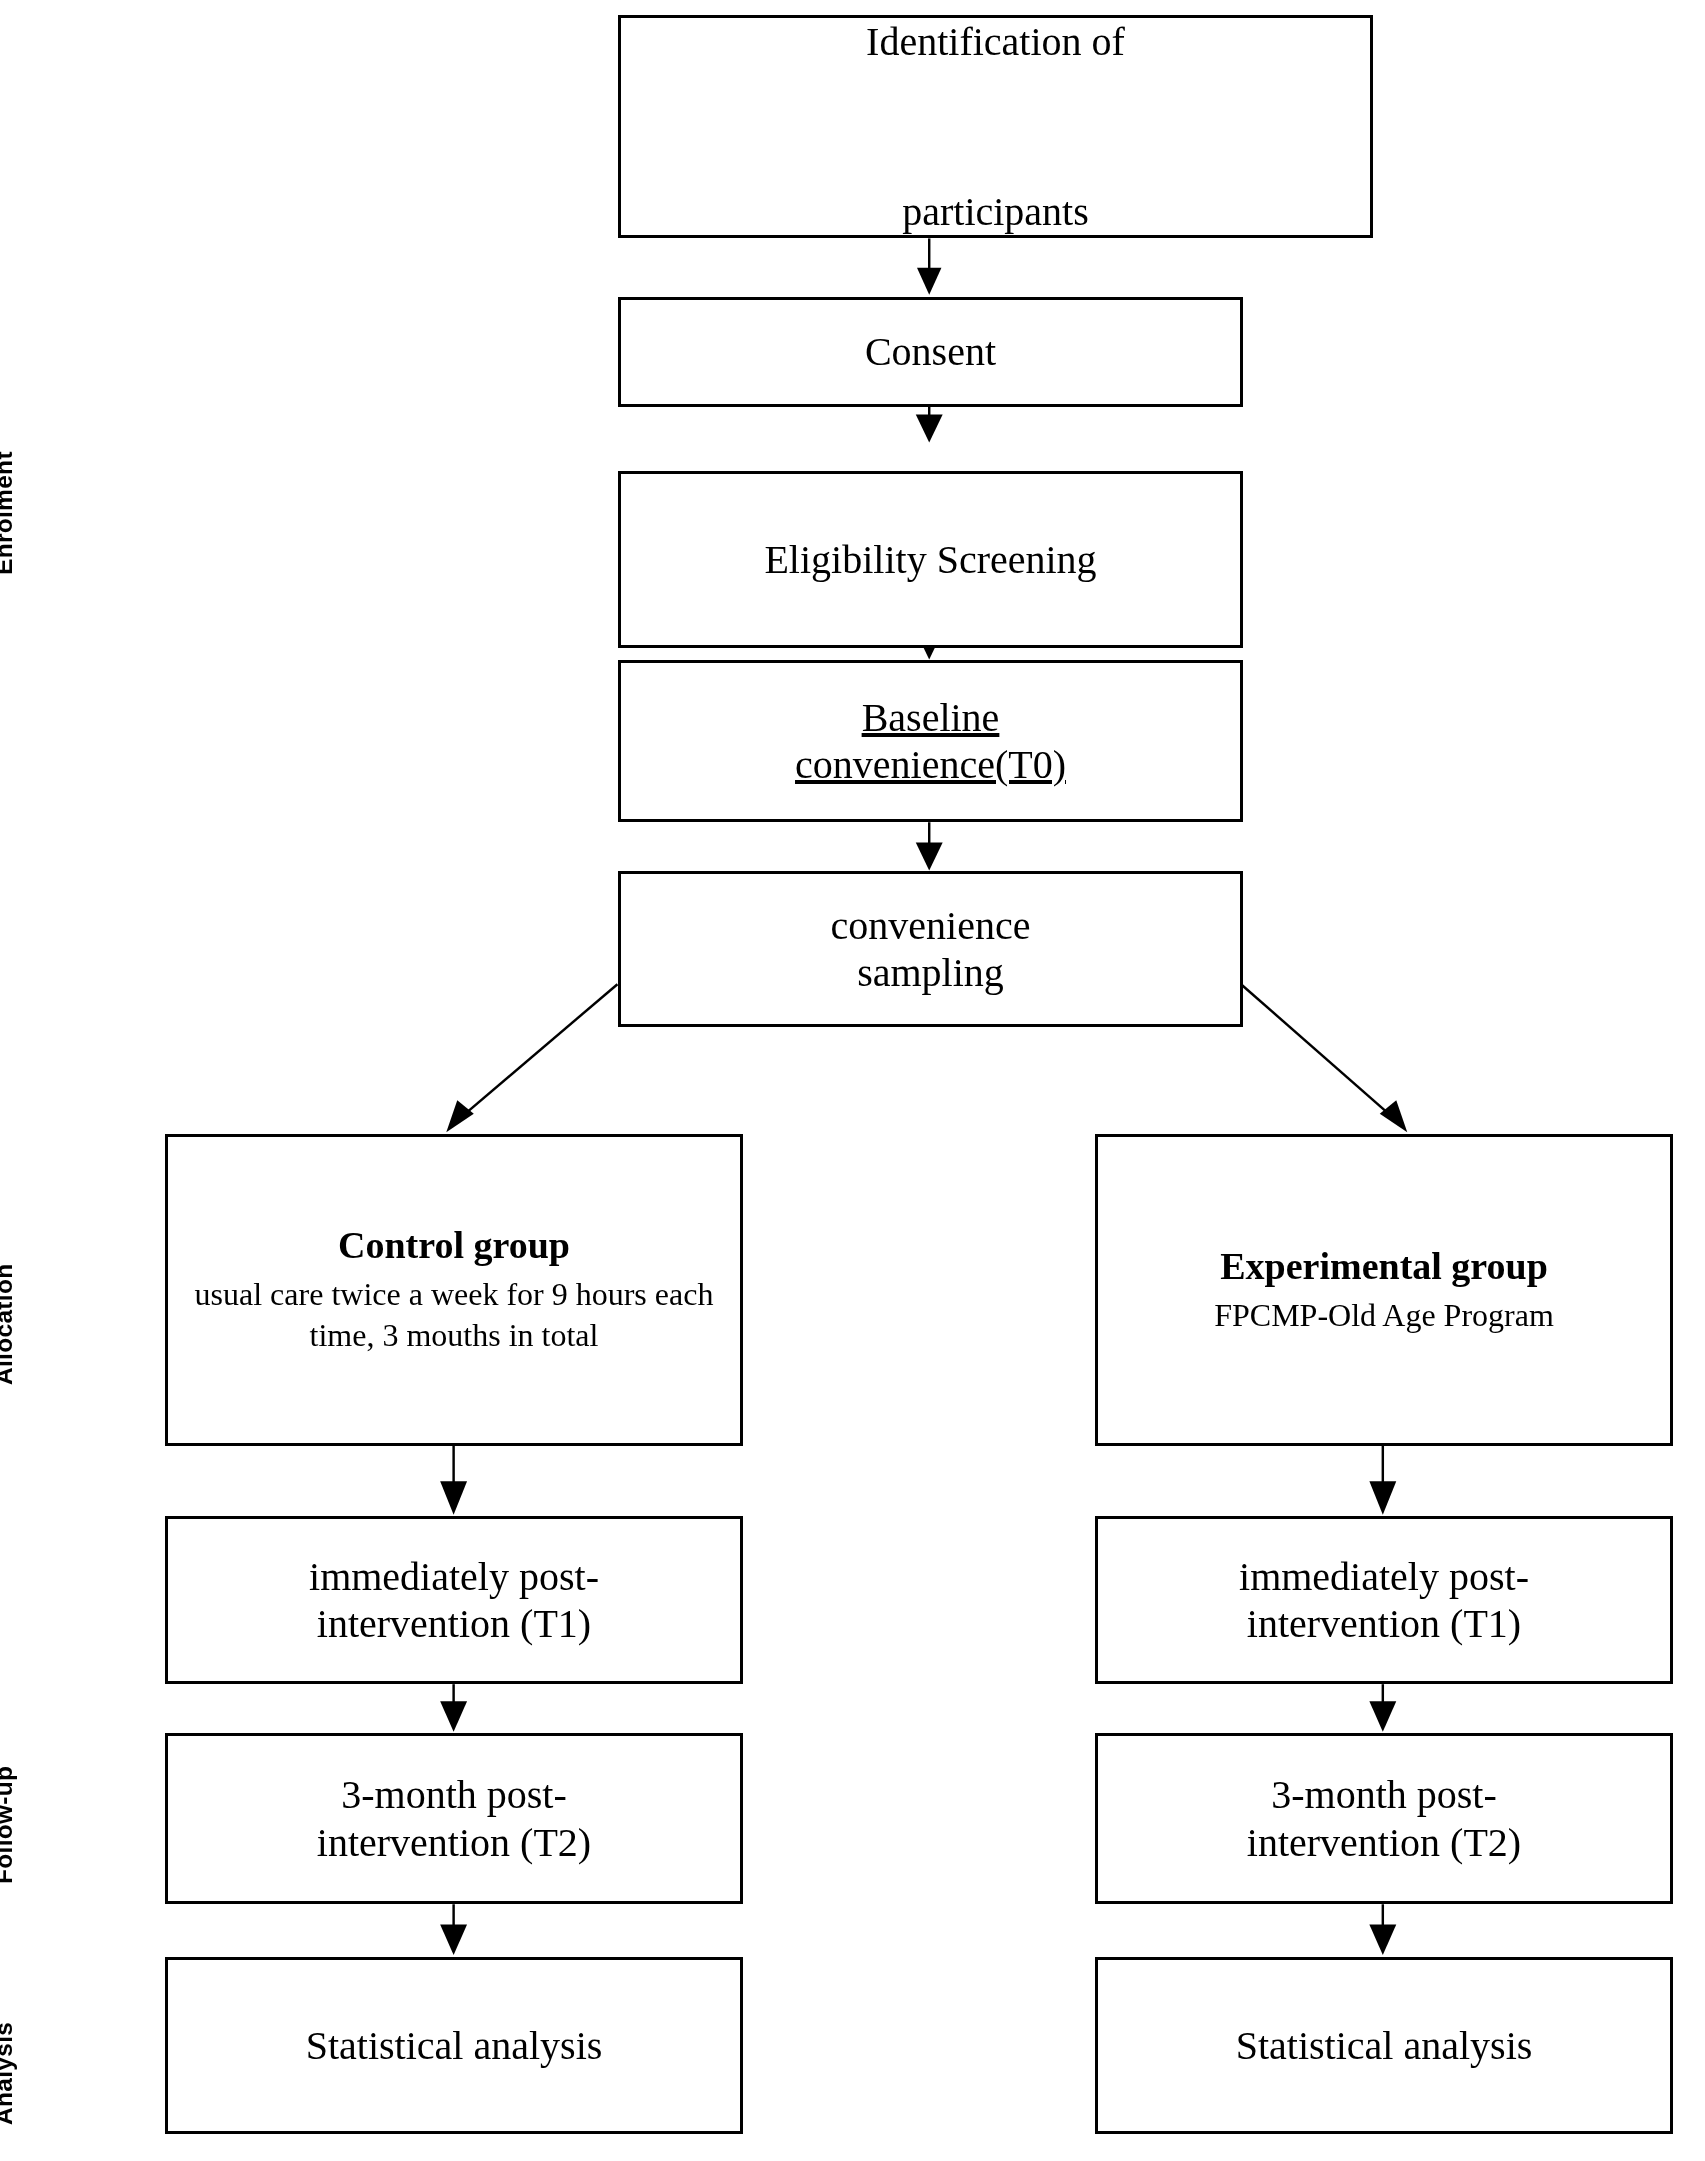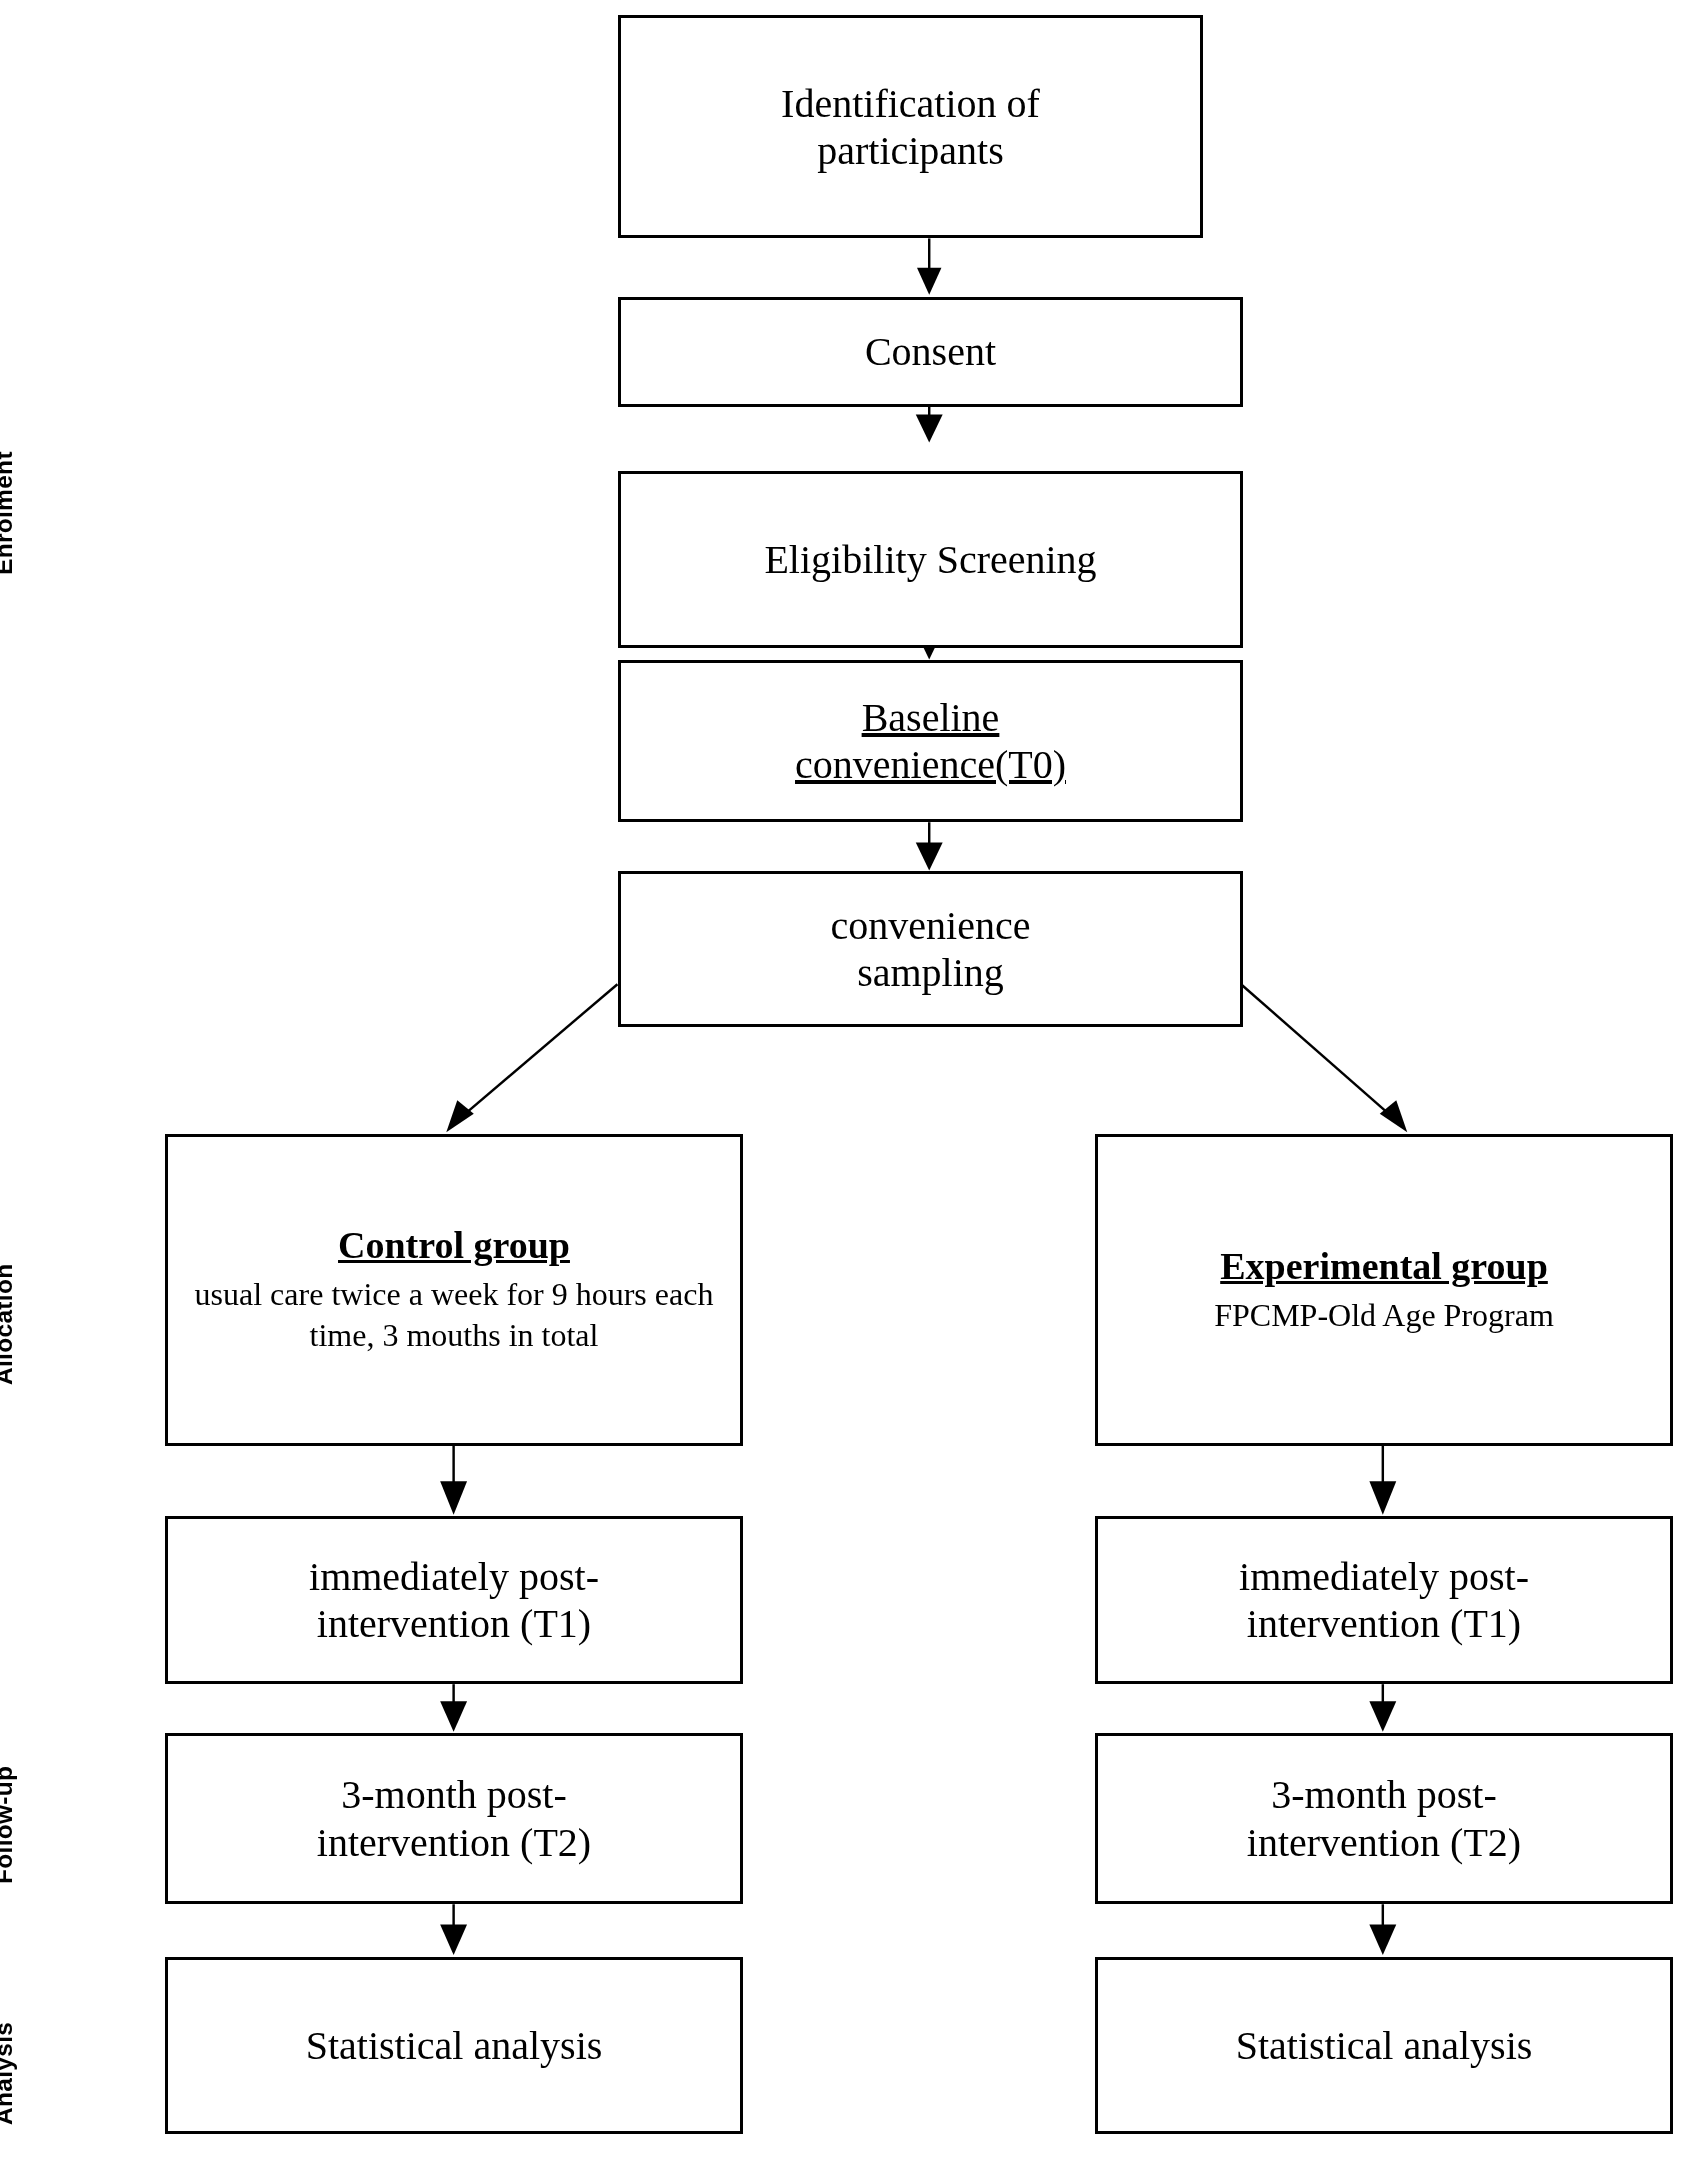--- a/index.html
+++ b/index.html
@@ -36,21 +36,20 @@
     display: block;
     width: 100%;
   }
   .t-main {
     font-size: 40px;
   }
   .t-group-title {
     font-size: 38px;
     font-weight: bold;
     margin-bottom: 6.1px;
-    text-decoration: underline;
   }
   .t-group-body {
     font-size: 32px;
     line-height: 1.30;
     padding: 0 13.5px;
   }
   
   .stage-label {
     position: absolute;
     font-family: "Liberation Sans", sans-serif;
@@ -139,21 +138,21 @@
     <g>
       <line x1="2262" y1="2755" x2="2262" y2="2785" stroke="#000" stroke-width="4"></line>
       <polygon points="2240,2783 2284,2783 2262,2833" fill="#000"></polygon>
     </g>
     <g>
       <line x1="2262" y1="3115" x2="2262" y2="3150" stroke="#000" stroke-width="4"></line>
       <polygon points="2240,3148 2284,3148 2262,3198" fill="#000"></polygon>
     </g>
   </svg>
 
-  <div class="node" style="left:618px; top:15.3px; width:585px; height:223px;">
+  <div class="node" style="left:618px; top:15.3px; width:755px; height:223px;justify-content:space-between;">
     <span class="line t-main">Identification of</span>
     <span class="line t-main">participants</span>
   </div>
 
   <div class="node" style="left:618px; top:297px; width:625px; height:110px;">
     <span class="line t-main">Consent</span>
   </div>
 
   <div class="node" style="left:618px; top:443px; width:625px; height:177px;margin-top:28px;">
     <span class="line t-main">Eligibility Screening</span>

